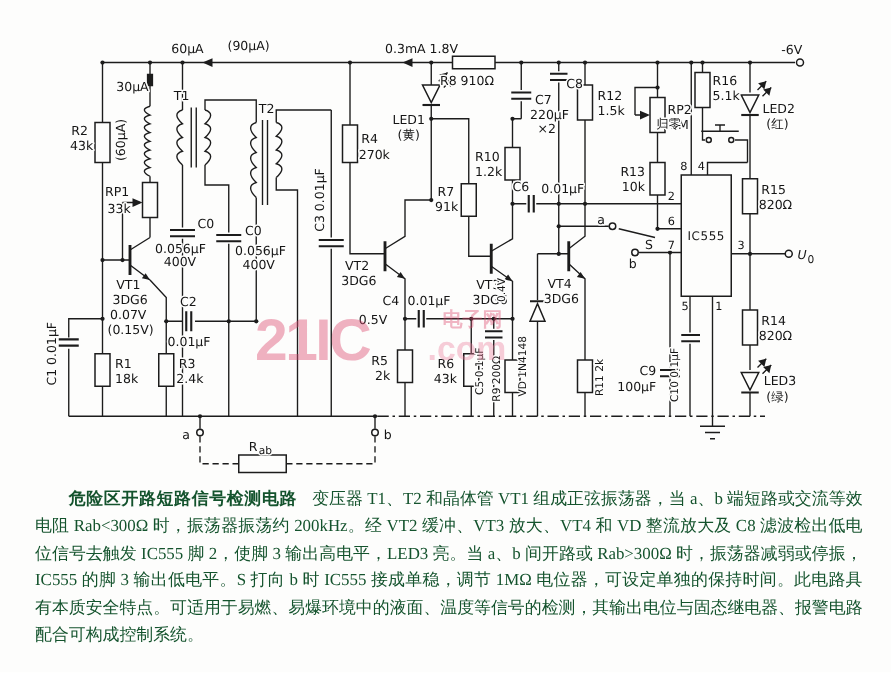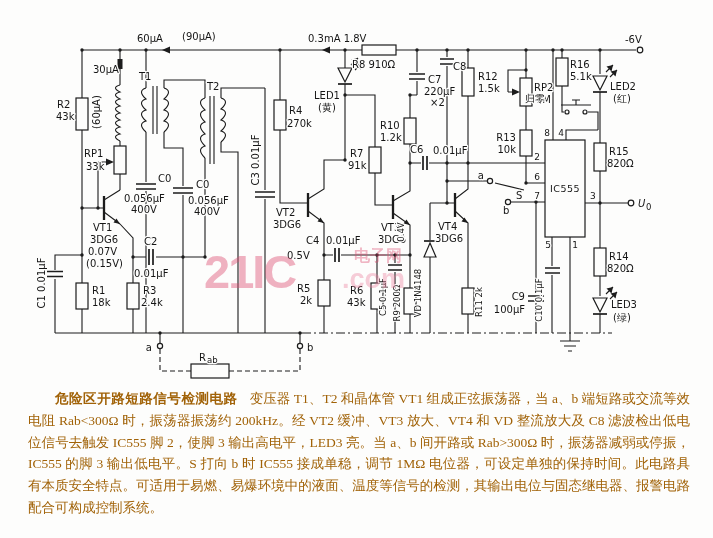--- a/index.html
+++ b/index.html
@@ -22,21 +22,21 @@
   .ah{fill:#1c1c1c;stroke:none;}
   .term{stroke:#1c1c1c;stroke-width:1.2;fill:#fdfdfc;}
   #watermark{position:absolute;left:204px;top:244px;width:240px;height:70px;pointer-events:none;}
   #wm-big{position:absolute;left:0;top:0;font-size:47px;font-weight:bold;letter-spacing:-2px;
           color:rgba(219,72,110,0.42);font-family:"Liberation Sans",sans-serif;}
   #wm-cn{position:absolute;left:150px;top:2px;font-size:16px;font-weight:bold;
          color:rgba(219,72,110,0.40);}
   #wm-com{position:absolute;left:138px;top:20px;font-size:27px;font-weight:bold;
           color:rgba(233,123,154,0.38);font-family:Liberation Sans, sans-serif;}
   #desc{position:absolute;left:28px;top:388px;width:662px;font-size:13.5px;line-height:21.8px;
-        text-align:justify;color:#a16207;font-family:"Liberation Serif",serif;}
+        text-align:justify;color:#14532d;font-family:"Liberation Serif",serif;}
   #desc p{margin:0;text-indent:2em;}
   #desc strong{margin-right:0.9em;letter-spacing:0.5px;}
 </style>
 </head>
 <body>
 
 <div id="page">
 
 <svg width="713" height="385" viewBox="0 0 713 385">
 

